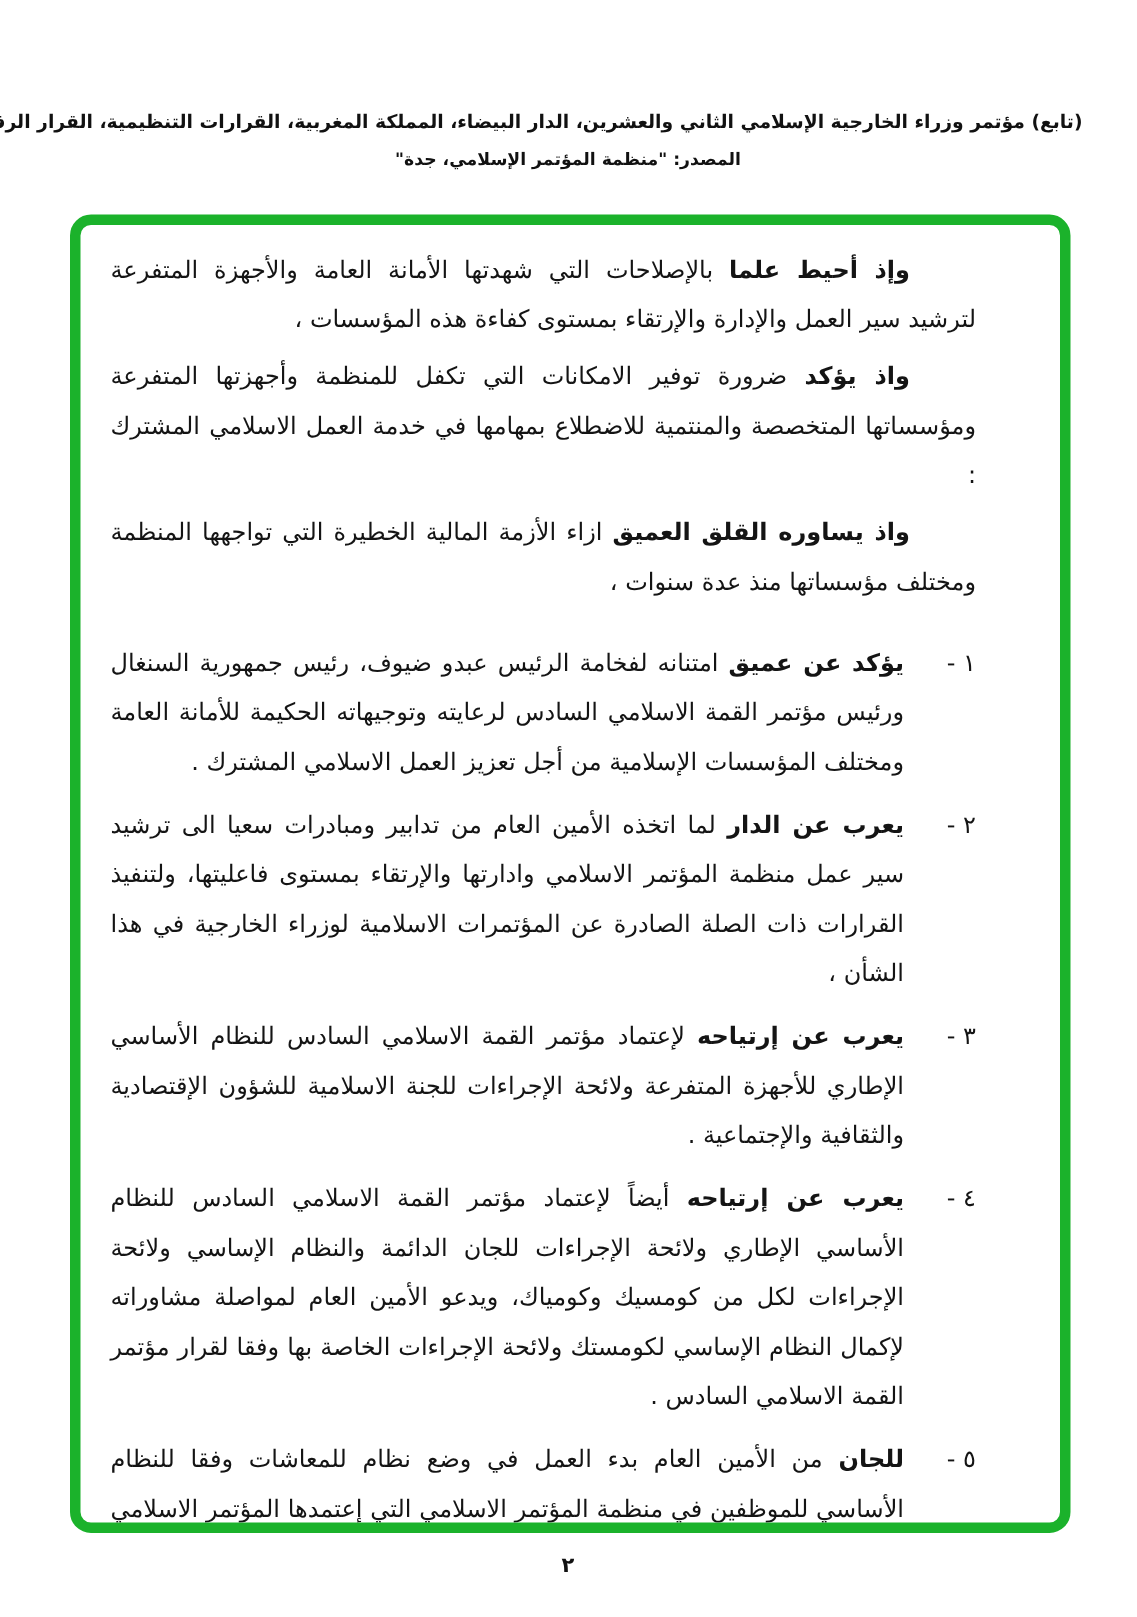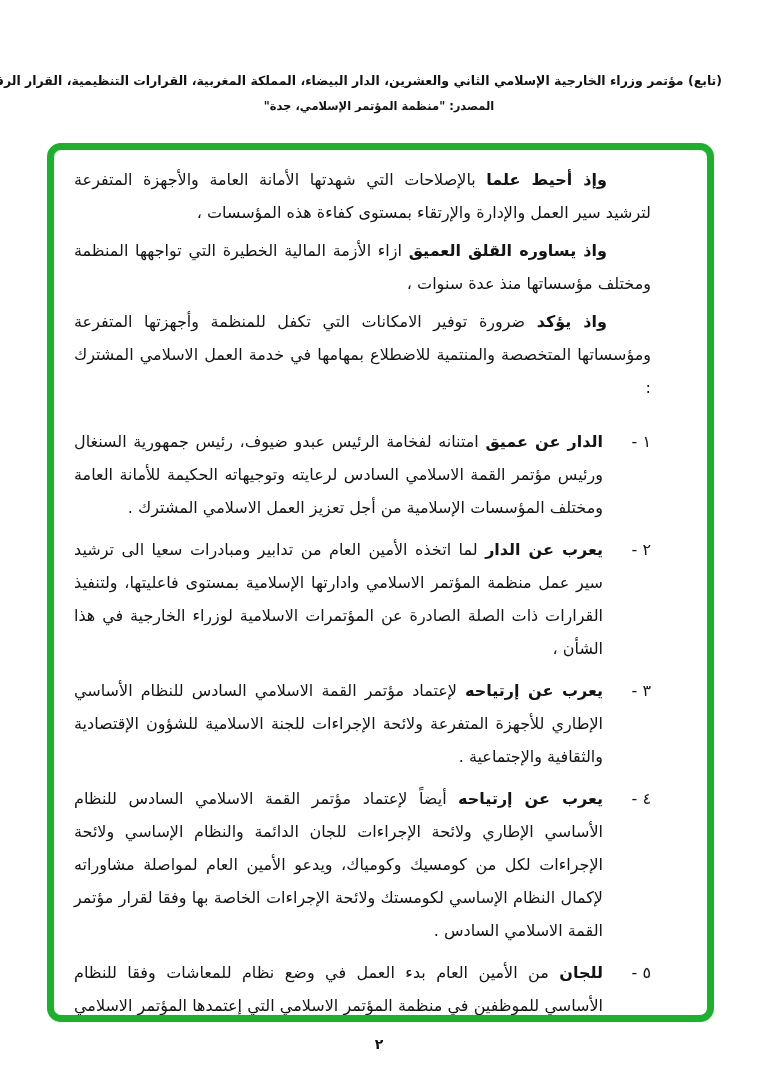--- a/index.html
+++ b/index.html
@@ -95,34 +95,34 @@
 <header class="doc-header">
   <div class="line1">(تابع) مؤتمر وزراء الخارجية الإسلامي الثاني والعشرين، الدار البيضاء، المملكة المغربية، القرارات التنظيمية، القرار الرقم ٢٢/١-أت</div>
   <div class="line2">المصدر:  "منظمة المؤتمر الإسلامي، جدة"</div>
 </header>
 
 <main class="green-box">
   <div class="body-text">
 
     <div class="preamble">
       <p><span class="lead">وإذ أحيط علما</span><span> بالإصلاحات التي شهدتها الأمانة العامة والأجهزة المتفرعة لترشيد سير العمل والإدارة والإرتقاء بمستوى كفاءة هذه المؤسسات ،</span></p>
+      <p><span class="lead">واذ يؤكد</span><span> ضرورة توفير الامكانات التي تكفل للمنظمة وأجهزتها المتفرعة ومؤسساتها المتخصصة والمنتمية للاضطلاع بمهامها في خدمة العمل الاسلامي المشترك :</span></p>
       <p><span class="lead">واذ يساوره القلق العميق</span><span> ازاء الأزمة المالية الخطيرة التي تواجهها المنظمة ومختلف مؤسساتها منذ عدة سنوات ،</span></p>
-      <p><span class="lead">واذ يؤكد</span><span> ضرورة توفير الامكانات التي تكفل للمنظمة وأجهزتها المتفرعة ومؤسساتها المتخصصة والمنتمية للاضطلاع بمهامها في خدمة العمل الاسلامي المشترك :</span></p>
     </div>
 
     <div class="resolution-list">
 
       <div class="res-item">
         <div class="res-marker">١ -</div>
-        <div class="res-body"><span class="lead">الدار عن عميق</span><span> امتنانه لفخامة الرئيس عبدو ضيوف، رئيس جمهورية السنغال ورئيس مؤتمر القمة الاسلامي السادس لرعايته وتوجيهاته الحكيمة للأمانة العامة ومختلف المؤسسات الإسلامية من أجل تعزيز العمل الاسلامي المشترك .</span></div>
+        <div class="res-body"><span class="lead">يؤكد عن عميق</span><span> امتنانه لفخامة الرئيس عبدو ضيوف، رئيس جمهورية السنغال ورئيس مؤتمر القمة الاسلامي السادس لرعايته وتوجيهاته الحكيمة للأمانة العامة ومختلف المؤسسات الإسلامية من أجل تعزيز العمل الاسلامي المشترك .</span></div>
       </div>
 
       <div class="res-item">
         <div class="res-marker">٢ -</div>
-        <div class="res-body"><span class="lead">يعرب عن الدار</span><span> لما اتخذه الأمين العام من تدابير ومبادرات سعيا الى ترشيد سير عمل منظمة المؤتمر الاسلامي وادارتها الإسلامية بمستوى فاعليتها، ولتنفيذ القرارات ذات الصلة الصادرة عن المؤتمرات الاسلامية لوزراء الخارجية في هذا الشأن ،</span></div>
+        <div class="res-body"><span class="lead">يعرب عن الدار</span><span> لما اتخذه الأمين العام من تدابير ومبادرات سعيا الى ترشيد سير عمل منظمة المؤتمر الاسلامي وادارتها والإرتقاء بمستوى فاعليتها، ولتنفيذ القرارات ذات الصلة الصادرة عن المؤتمرات الاسلامية لوزراء الخارجية في هذا الشأن ،</span></div>
       </div>
 
       <div class="res-item">
         <div class="res-marker">٣ -</div>
         <div class="res-body"><span class="lead">يعرب عن إرتياحه</span><span> لإعتماد مؤتمر القمة الاسلامي السادس للنظام الأساسي الإطاري للأجهزة المتفرعة ولائحة الإجراءات للجنة الاسلامية للشؤون الإقتصادية والثقافية والإجتماعية .</span></div>
       </div>
 
       <div class="res-item">
         <div class="res-marker">٤ -</div>
         <div class="res-body"><span class="lead">يعرب عن إرتياحه</span><span> أيضاً لإعتماد مؤتمر القمة الاسلامي السادس للنظام الأساسي الإطاري ولائحة الإجراءات للجان الدائمة والنظام الإساسي ولائحة الإجراءات لكل من كومسيك وكومياك، ويدعو الأمين العام لمواصلة مشاوراته لإكمال النظام الإساسي لكومستك ولائحة الإجراءات الخاصة بها وفقا لقرار مؤتمر القمة الاسلامي السادس .</span></div>

